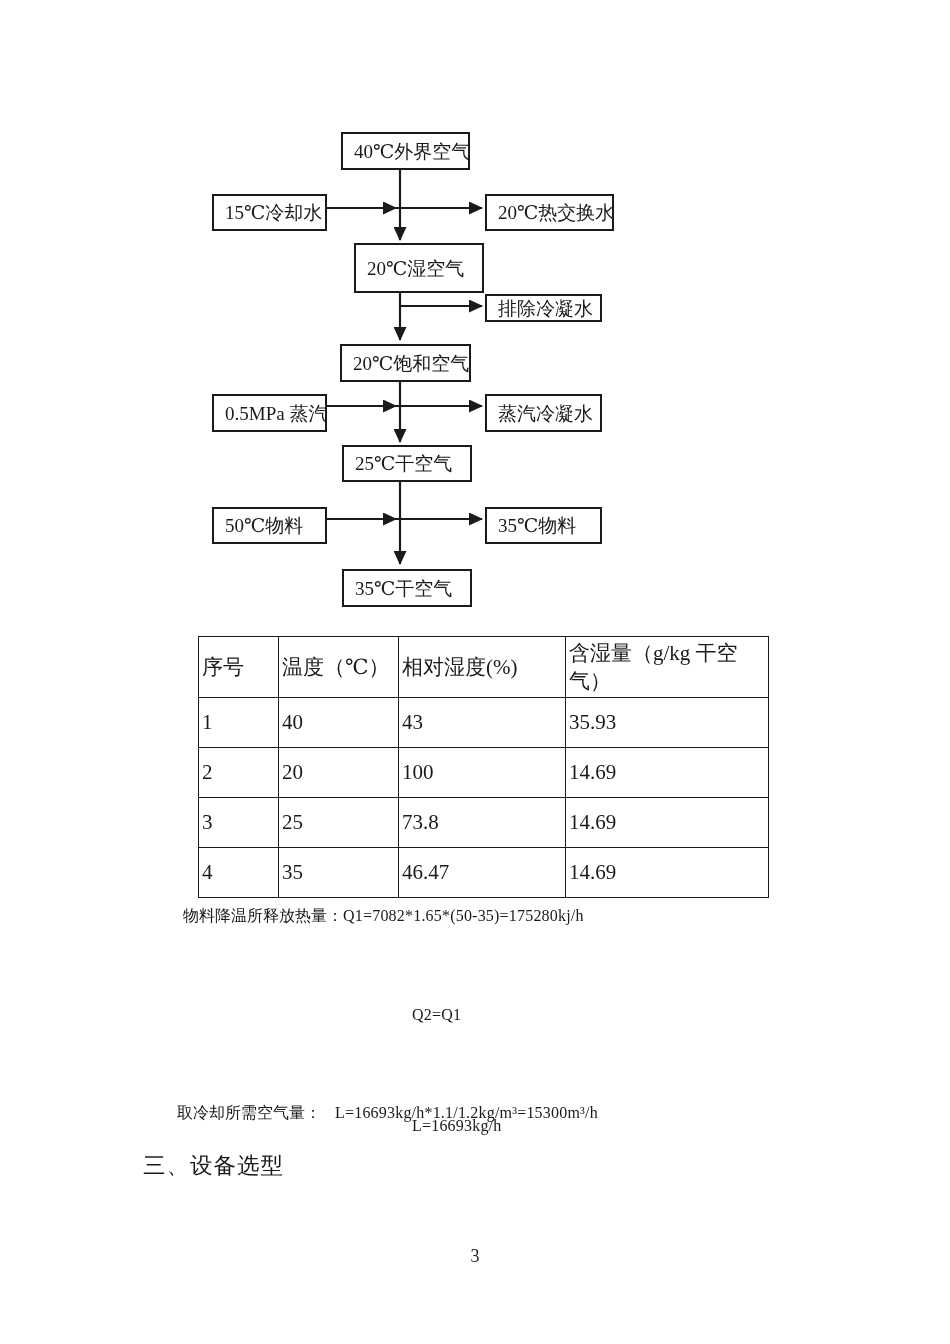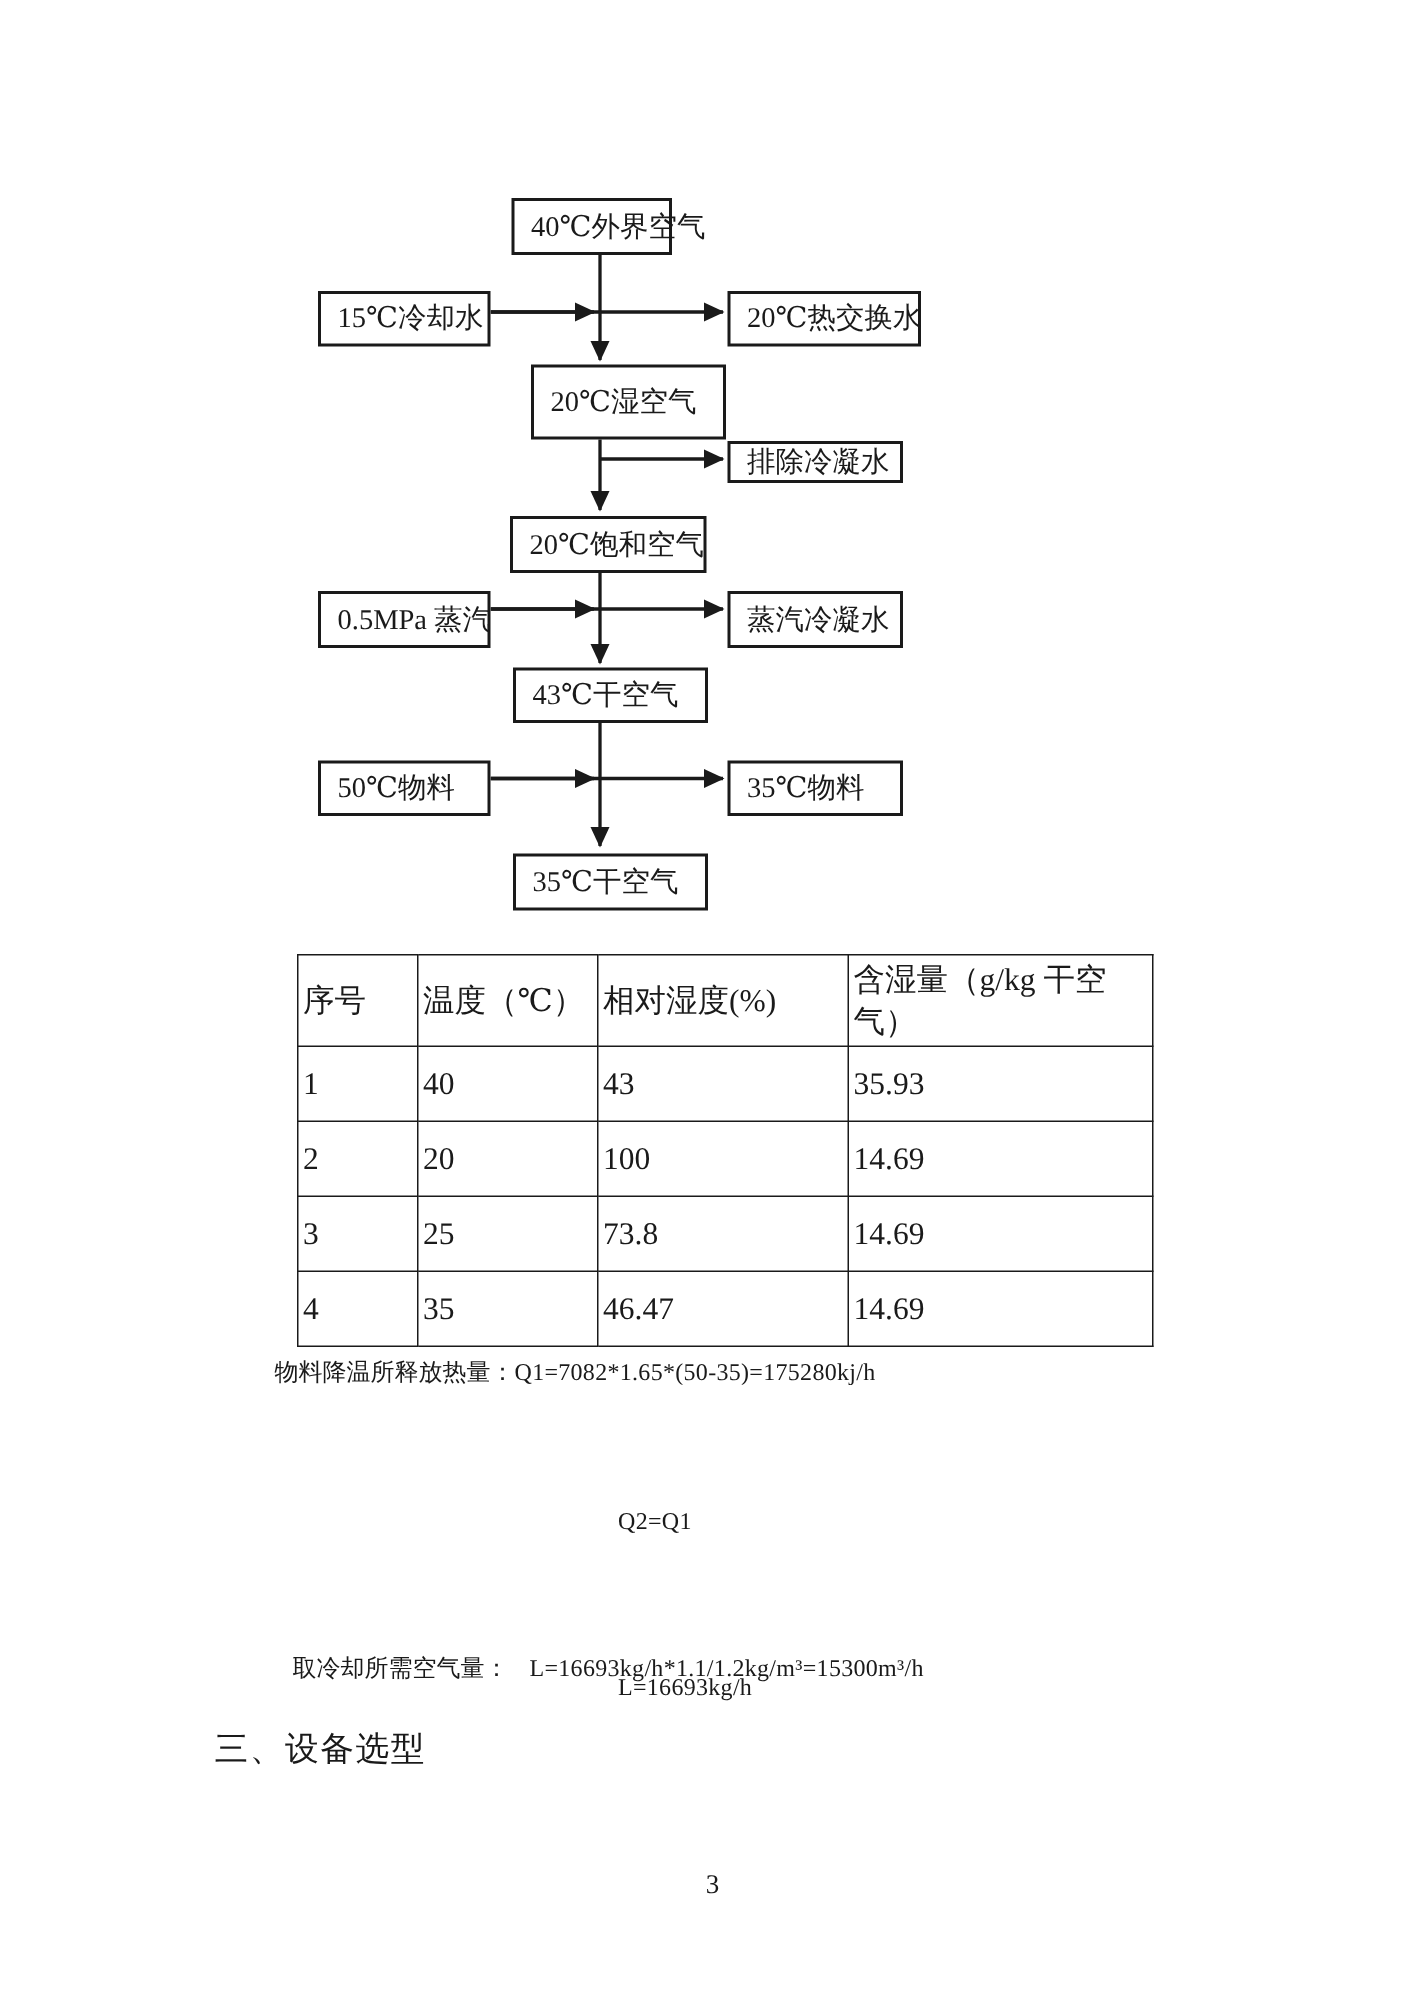--- a/index.html
+++ b/index.html
@@ -102,29 +102,29 @@
       <line x1="327" y1="406" x2="396" y2="406" stroke="#1a1a1a" stroke-width="2.2" marker-end="url(#arrowhead)"></line>
 
       <line x1="400" y1="382" x2="400" y2="442" stroke="#1a1a1a" stroke-width="2.2" marker-end="url(#arrowhead)"></line>
 
       <line x1="327" y1="519" x2="482" y2="519" stroke="#1a1a1a" stroke-width="2.2" marker-end="url(#arrowhead)"></line>
       <line x1="327" y1="519" x2="396" y2="519" stroke="#1a1a1a" stroke-width="2.2" marker-end="url(#arrowhead)"></line>
 
       <line x1="400" y1="482" x2="400" y2="564" stroke="#1a1a1a" stroke-width="2.2" marker-end="url(#arrowhead)"></line>
     </svg>
 
-    <div class="fbox main" style="left:341px;top:132px;width:107px;height:38px">40℃外界空气</div>
+    <div class="fbox main" style="left:341px;top:132px;width:129px;height:38px">40℃外界空气</div>
     <div class="fbox" style="left:212px;top:194px;width:115px;height:37px">15℃冷却水</div>
     <div class="fbox" style="left:485px;top:194px;width:129px;height:37px">20℃热交换水</div>
     <div class="fbox main" style="left:354px;top:243px;width:130px;height:50px">20℃湿空气</div>
     <div class="fbox" style="left:485px;top:294px;width:117px;height:28px">排除冷凝水</div>
     <div class="fbox main" style="left:340px;top:344px;width:131px;height:38px">20℃饱和空气</div>
     <div class="fbox" style="left:212px;top:394px;width:115px;height:38px">0.5MPa 蒸汽</div>
     <div class="fbox" style="left:485px;top:394px;width:117px;height:38px">蒸汽冷凝水</div>
-    <div class="fbox main" style="left:342px;top:445px;width:130px;height:37px">43℃干空气</div>
+    <div class="fbox main" style="left:342px;top:445px;width:130px;height:37px">25℃干空气</div>
     <div class="fbox" style="left:212px;top:507px;width:115px;height:37px">50℃物料</div>
     <div class="fbox" style="left:485px;top:507px;width:117px;height:37px">35℃物料</div>
     <div class="fbox main" style="left:342px;top:569px;width:130px;height:38px">35℃干空气</div>
   </div>
 
   <table class="data-table">
     <colgroup>
       <col style="width:80px">
         <col style="width:120px">
         <col style="width:167px">
@@ -170,21 +170,21 @@
 
 
   <div class="calc-line" style="left:412px;top:1005px">
     <span class="formula">Q2=Q1</span>
   </div>
 
   <div class="calc-line" style="left:412px;top:1116px">
     <span class="formula">L=16693kg/h</span>
   </div>
 
-  <div class="calc-line" style="left:195px;top:1103px">
+  <div class="calc-line" style="left:177px;top:1103px">
     <span>取冷却所需空气量：</span><span class="formula gap">L=16693kg/h*1.1/1.2kg/m³=15300m³/h</span>
   </div>
 
   <div class="section-heading">三、设备选型</div>
 
   <div class="page-number">3</div>
 
 </div>
 
 </body></html>

